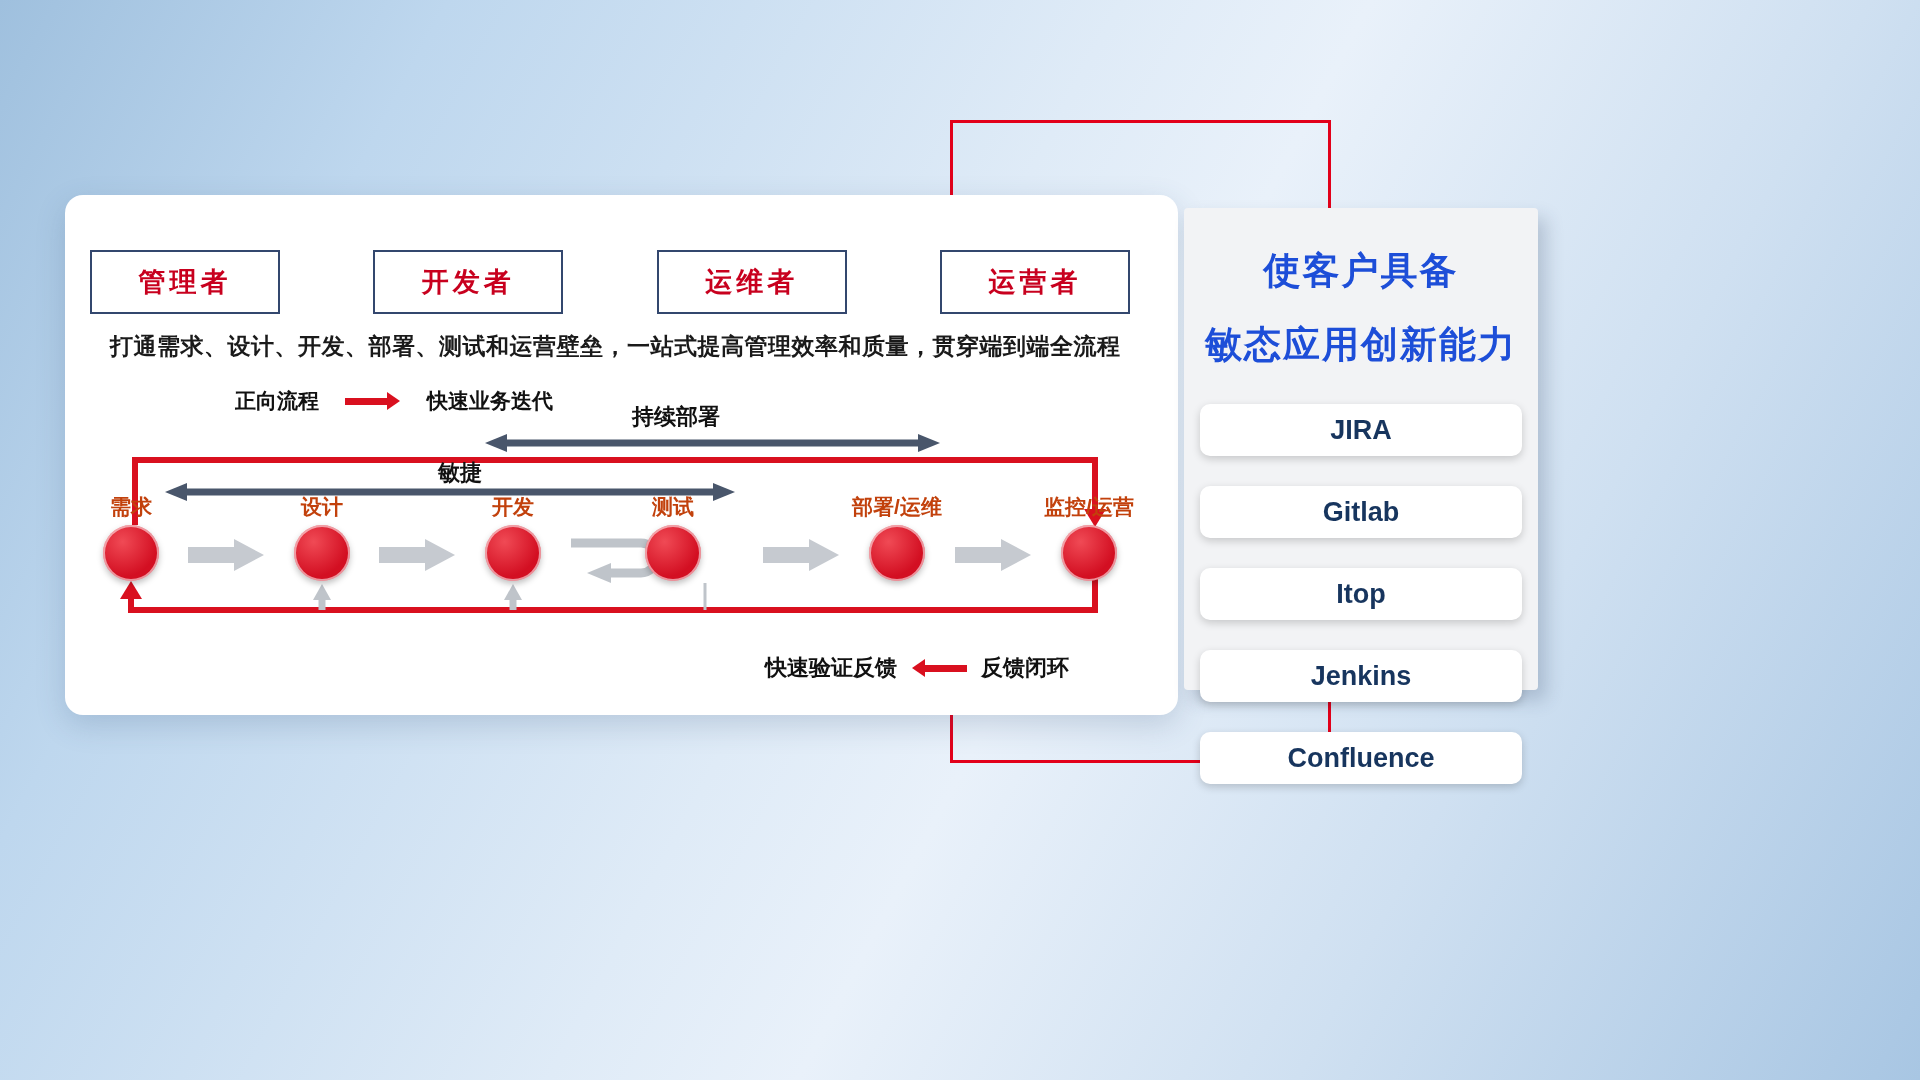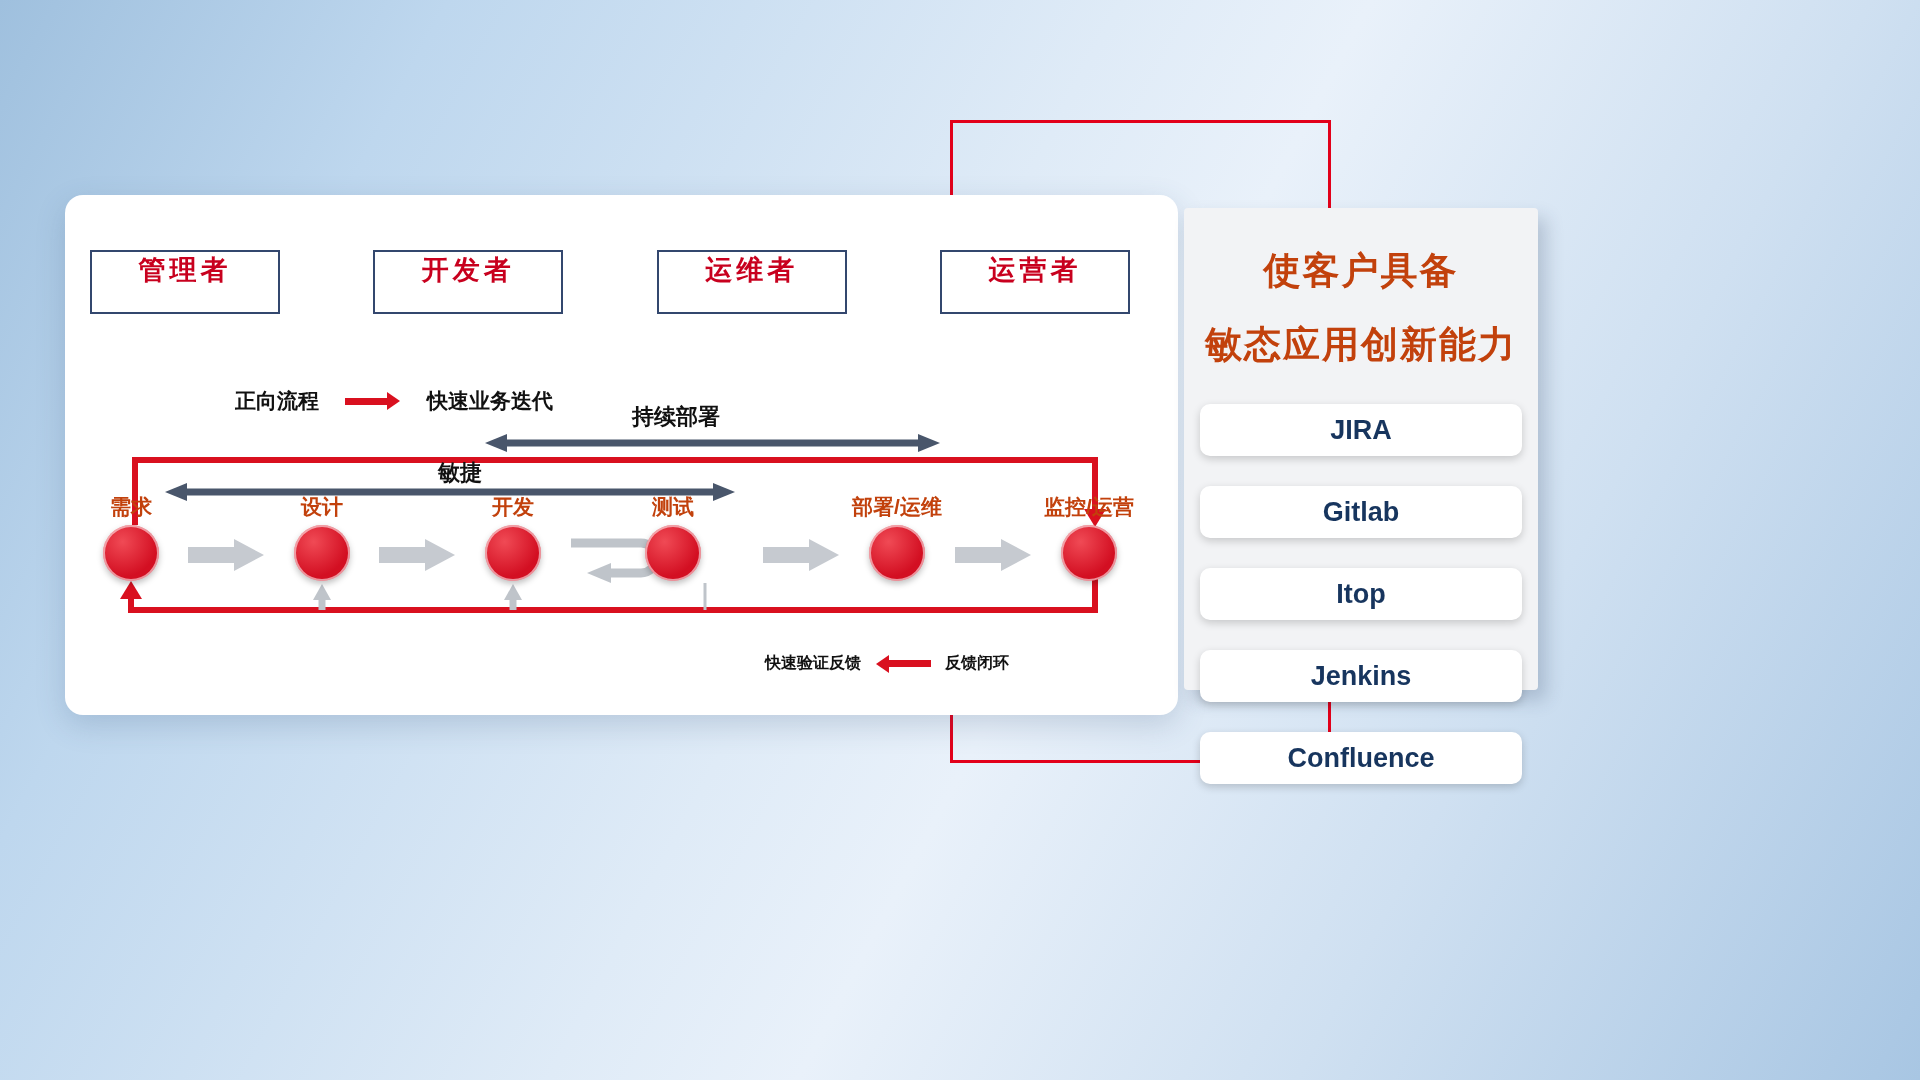--- a/index.html
+++ b/index.html
@@ -17,32 +17,32 @@
 
   .card{
     position:absolute;left:65px;top:195px;width:1113px;height:520px;
     background:#ffffff;border-radius:18px;z-index:2;
     box-shadow:0 10px 30px rgba(50,80,120,.20);
   }
 
   .roles{position:absolute;left:25px;top:55px;width:1040px;display:flex;justify-content:space-between;}
   .role-box{
     width:190px;height:64px;border:2px solid #33476e;background:#fff;
-    display:flex;justify-content:center;box-sizing:border-box;
+    display:flex;align-items:center;justify-content:center;box-sizing:border-box;
   }
   .role-box span{color:#c8001e;font-size:27px;font-weight:bold;letter-spacing:4px;}
 
   .headline{
     position:absolute;left:45px;top:136px;margin:0;
     font-size:23px;font-weight:bold;color:#1a1a1a;letter-spacing:.5px;white-space:nowrap;
   }
 
   .legend{display:flex;align-items:center;font-size:21px;font-weight:bold;color:#111;}
   .legend-forward{position:absolute;left:170px;top:192px;gap:26px;}
-  .legend-feedback{position:absolute;left:700px;top:458px;gap:14px;font-size:16px;}
+  .legend-feedback{position:absolute;left:700px;top:458px;gap:14px;font-size:22px;}
 
   .arrow-ico{position:relative;width:42px;height:7px;background:#d9101f;}
   .arrow-ico.right{margin-right:14px;}
   .arrow-ico.right::after{
     content:"";position:absolute;right:-13px;top:50%;transform:translateY(-50%);
     border-left:13px solid #d9101f;border-top:9px solid transparent;border-bottom:9px solid transparent;
   }
   .arrow-ico.left{margin-left:14px;}
   .arrow-ico.left::before{
     content:"";position:absolute;left:-13px;top:50%;transform:translateY(-50%);
@@ -61,21 +61,21 @@
     width:56px;height:56px;margin:4px auto 0;border-radius:50%;
     background:radial-gradient(circle at 35% 30%,#f04a55,#d30f22 65%);
     box-shadow:inset 0 0 0 2px rgba(255,255,255,.55),0 3px 6px rgba(0,0,0,.25);
   }
 
   .side-panel{
     position:absolute;left:1184px;top:208px;width:354px;height:482px;
     background:#f2f3f5;border-radius:4px;z-index:3;
     box-shadow:8px 10px 18px rgba(40,60,90,.22);
   }
-  .panel-title{padding-top:26px;text-align:center;color:#c2410c;font-weight:bold;font-size:37px;letter-spacing:2px;}
+  .panel-title{padding-top:26px;text-align:center;color:#1d4ed8;font-weight:bold;font-size:37px;letter-spacing:2px;}
   .panel-title div{line-height:74px;white-space:nowrap;}
   .tools{display:grid;grid-template-columns:1fr;gap:30px 22px;padding:22px 16px 0;}
   .tool-chip{
     height:52px;background:#fff;border-radius:10px;
     box-shadow:0 3px 8px rgba(0,0,0,.18);
     display:flex;align-items:center;justify-content:center;
     font-size:27px;font-weight:bold;color:#17355e;
   }
   .tool-chip.wide{grid-column:1 / -1;}
 </style>
@@ -96,20 +96,21 @@
         <span>开发者</span>
       </div>
       <div class="role-box">
         <span>运维者</span>
       </div>
       <div class="role-box">
         <span>运营者</span>
       </div>
     </div>
 
+    <p class="headline">打通需求、设计、开发、部署、测试和运营壁垒，一站式提高管理效率和质量，贯穿端到端全流程</p>
 
     <div class="legend legend-forward">
       <span>正向流程</span>
       <span class="arrow-ico right"></span>
       <span>快速业务迭代</span>
     </div>
 
     <svg class="flow-svg" viewBox="0 0 1113 520">
 
       <path d="M70,330 L70,265 L1030,265 L1030,316" stroke="#d9101f" stroke-width="6" fill="none"></path>

